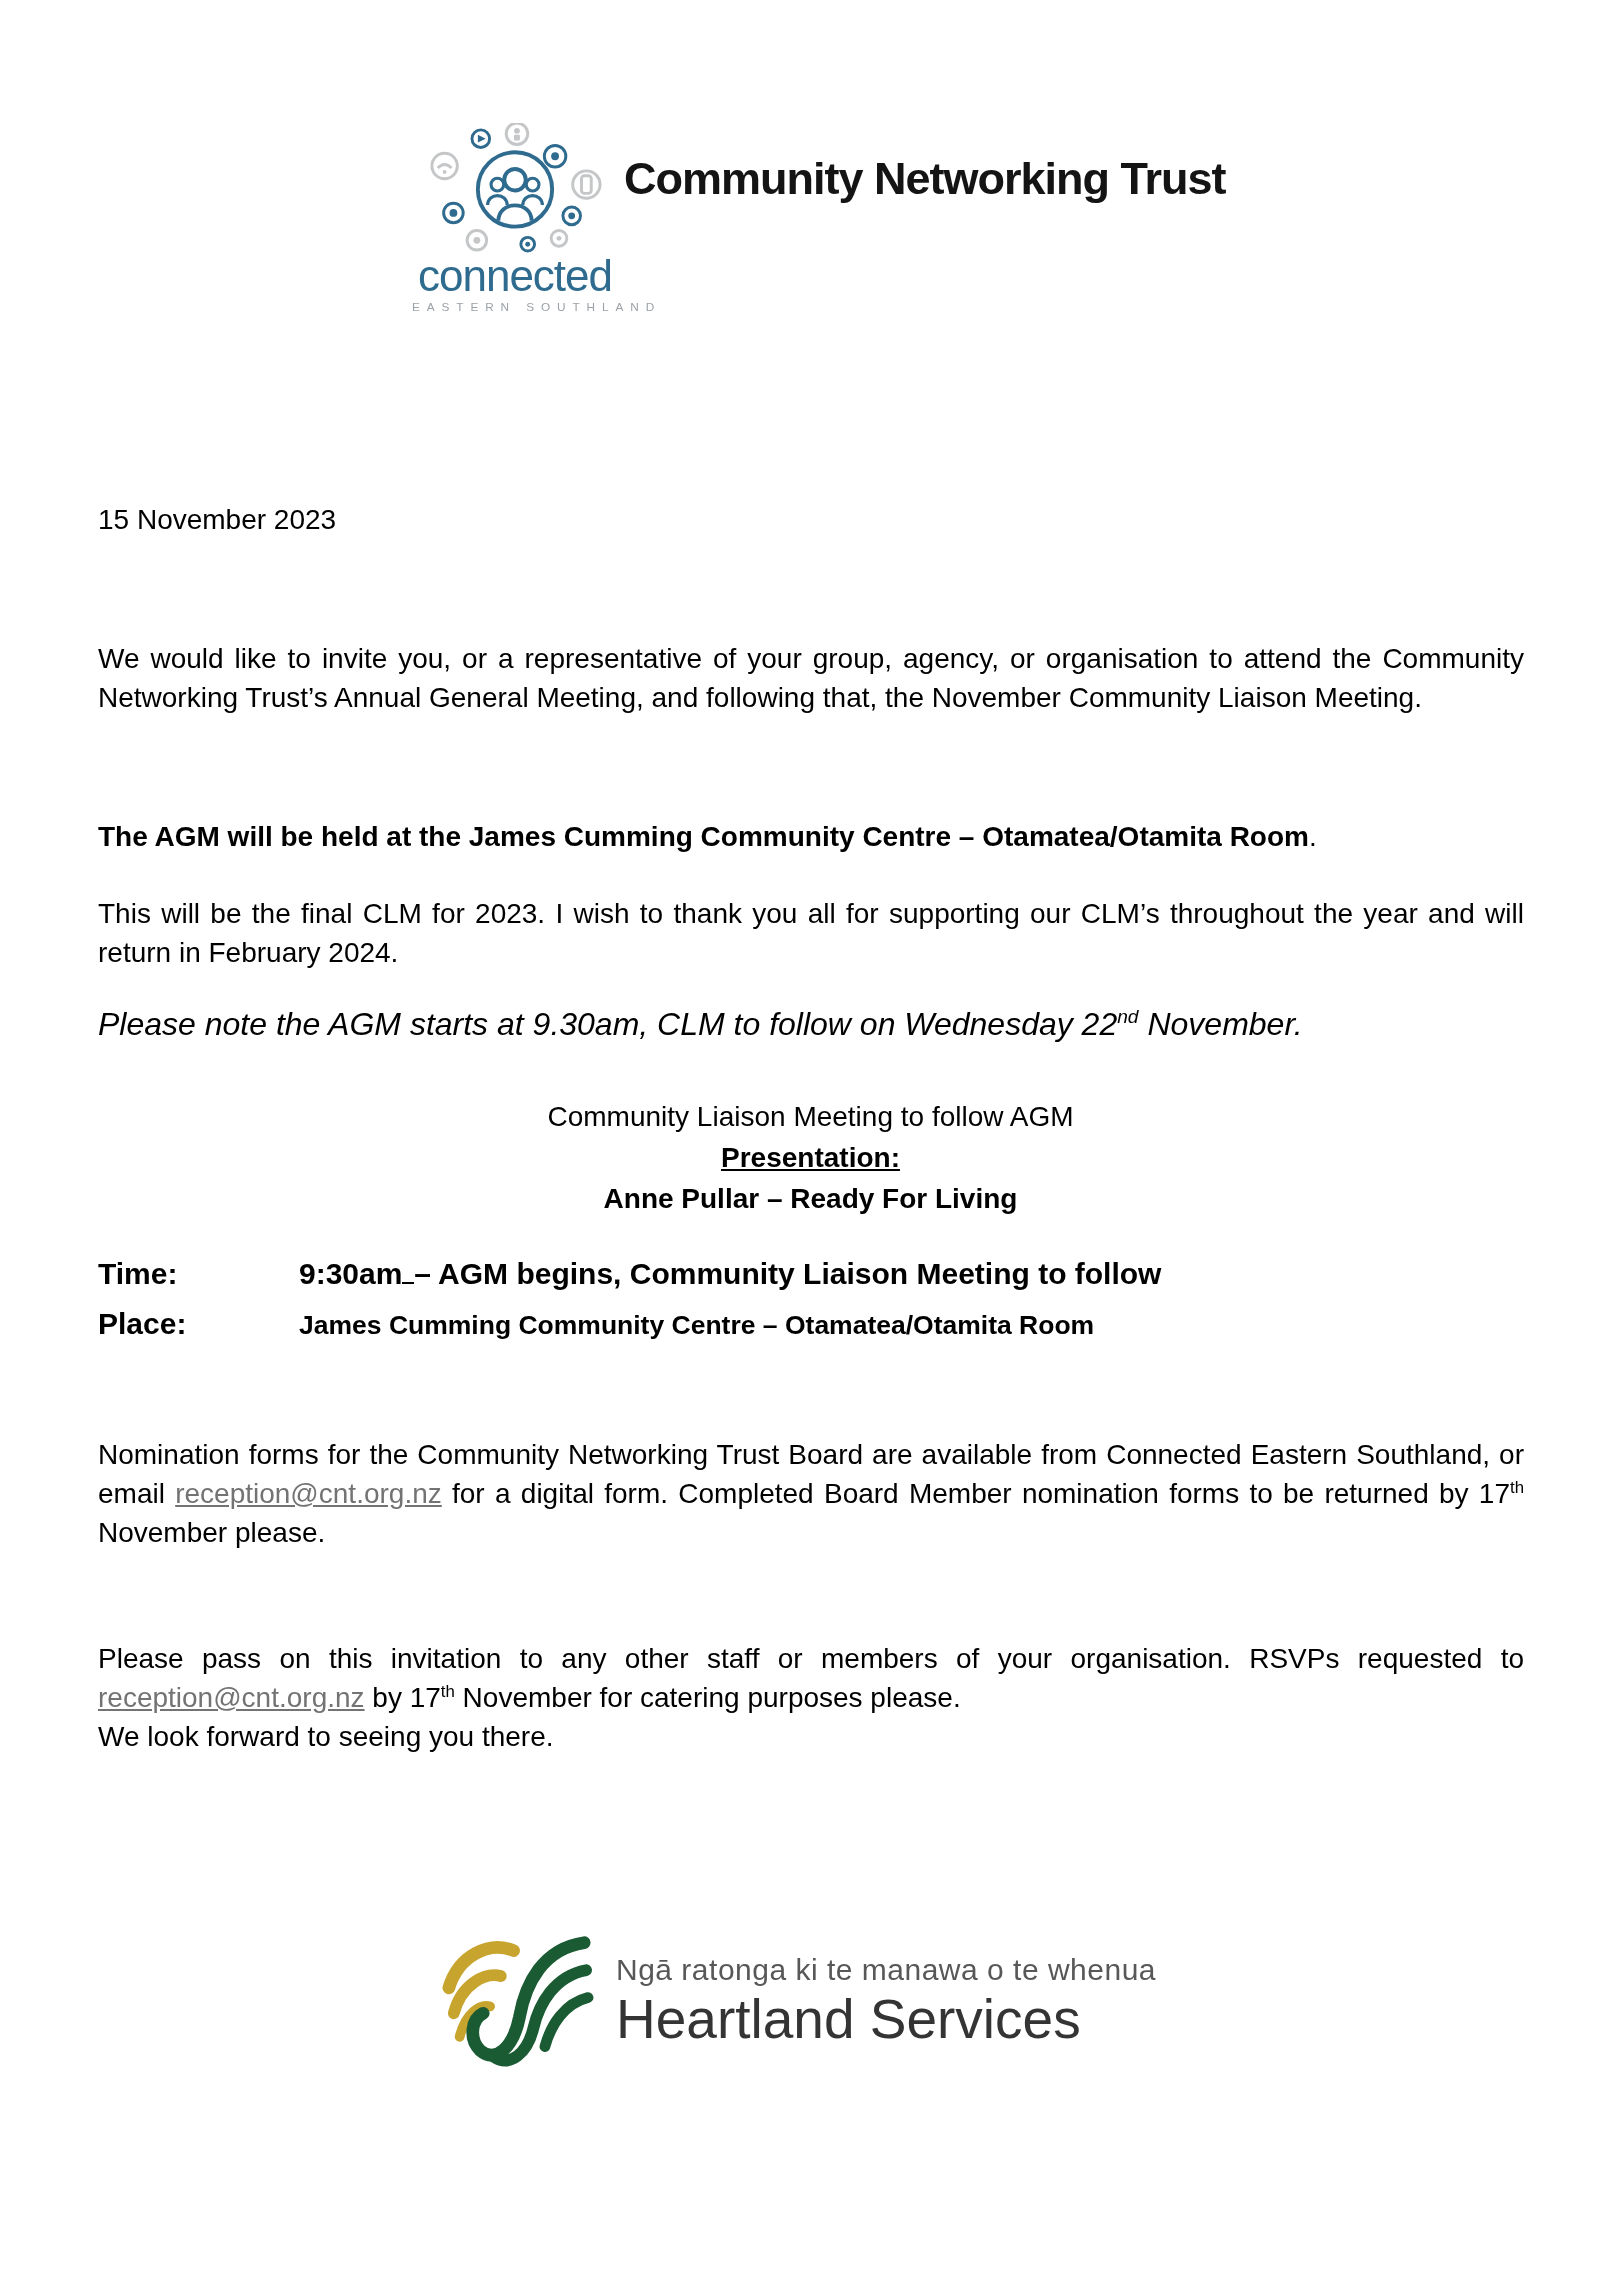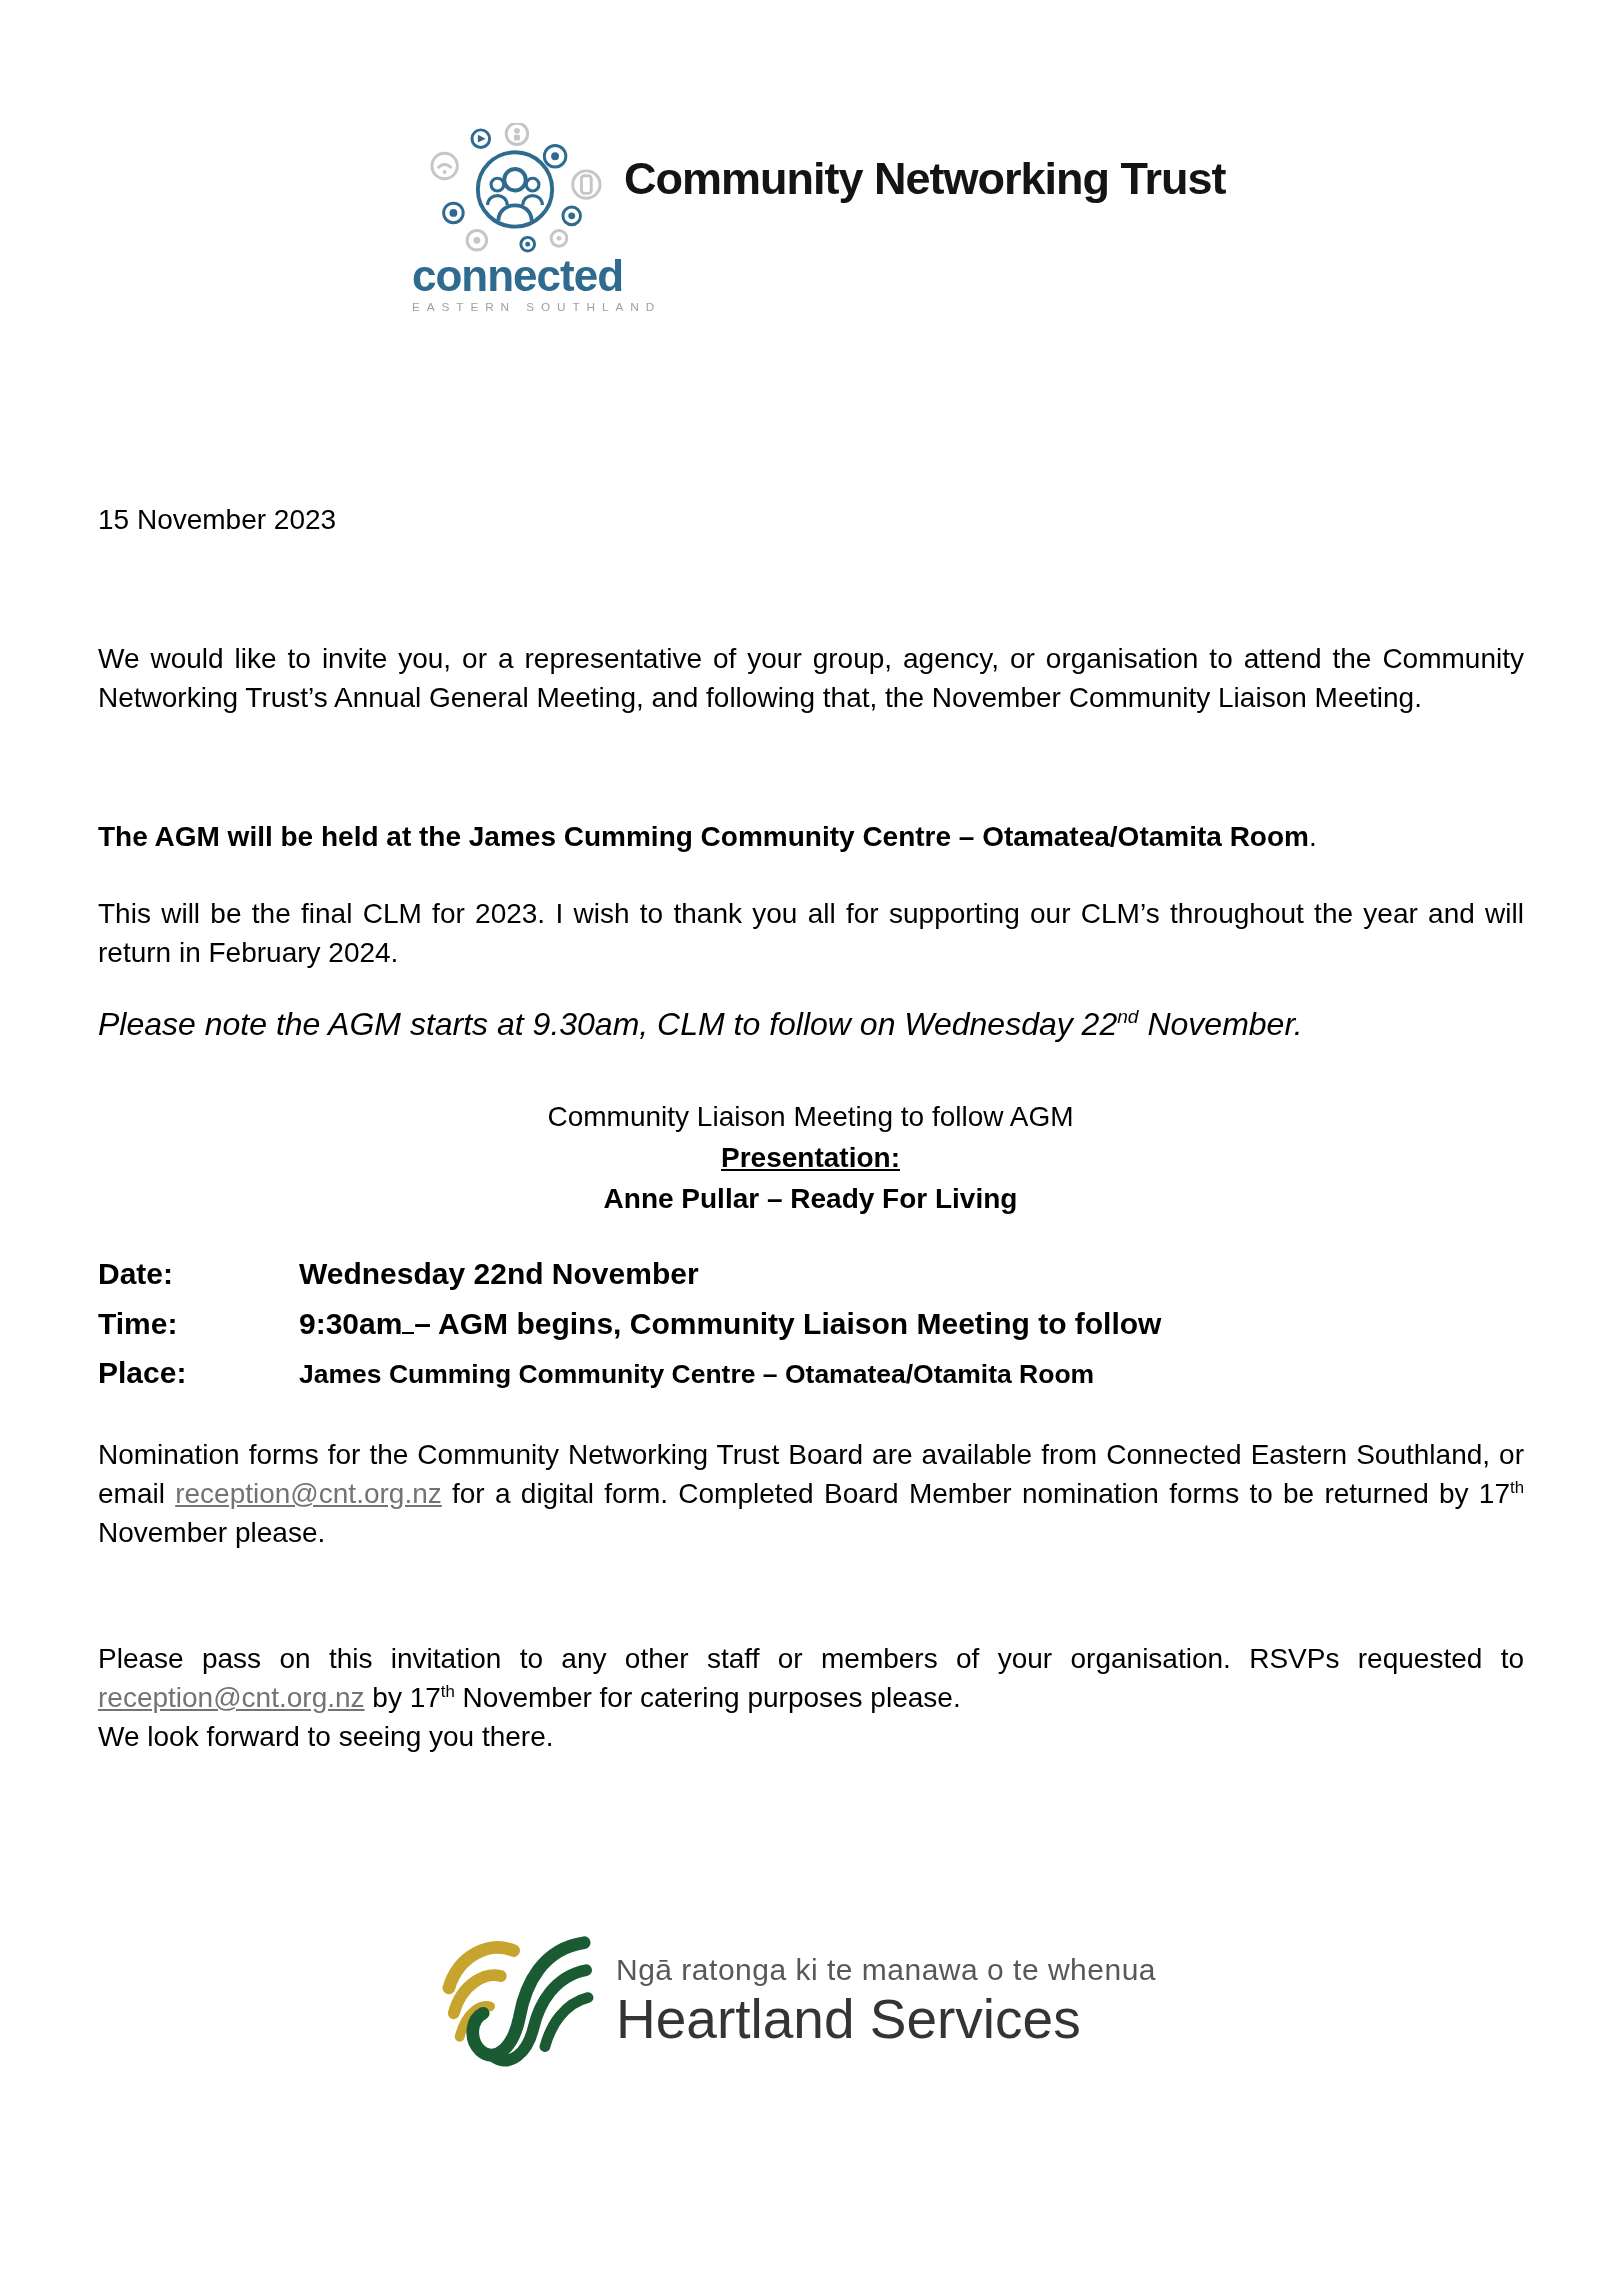--- a/index.html
+++ b/index.html
@@ -8,21 +8,21 @@
     width:1621px;height:2293px;
     background:#ffffff;
     font-family:"Liberation Sans",sans-serif;
     color:#000;
     overflow:hidden;
     margin:0 auto;
   }
   .abs{position:absolute;}
   
   .logo-block{left:412px;top:123px;width:206px;text-align:center;}
-  .logo-word{font-size:44px;font-weight:bold;color:#2E6B8F;letter-spacing:-1px;line-height:43px;margin-top:-3.9px;}
+  .logo-word{font-size:44px;font-weight:normal;color:#2E6B8F;letter-spacing:-1px;line-height:43px;margin-top:-3.9px;}
   .logo-sub{font-size:11.8px;color:#9BA1A6;letter-spacing:6.9px;margin-top:2.9px;white-space:nowrap;}
   .doc-title{left:624px;top:153px;font-size:45px;font-weight:bold;color:#141414;letter-spacing:-1px;white-space:nowrap;}
   .tagline{left:639px;top:241px;font-size:27.4px;font-weight:bold;font-style:italic;color:#2A688C;white-space:nowrap;}
   
   .bodytxt{font-size:28px;line-height:39px;}
   .block{left:98px;width:1426px;}
   .justify{text-align:justify;}
   .b{font-weight:bold;}
   .date-line{top:500px;}
   .intro{top:639px;}
@@ -115,23 +115,20 @@
   <div class="abs block notice"><span>Please note the AGM starts at 9.30am, CLM to follow on Wednesday 22</span><sup>nd</sup><span> November.</span></div>
 
   <div class="abs center-block">
     <div>Community Liaison Meeting to follow AGM</div>
     <div class="b underline">Presentation:</div>
     <div class="b">Anne Pullar – Ready For Living</div>
   </div>
 
   <div class="abs schedule">
     <div class="sched-row">
-      <span class="sched-label">Date:</span><span>Wednesday 22nd November</span>
-    </div>
-    <div class="sched-row">
       <span class="sched-label">Time:</span><span>9:30am</span><span class="uspace"></span><span>– AGM begins, Community Liaison Meeting to follow</span>
     </div>
     <div class="sched-row">
       <span class="sched-label">Place:</span><span class="place-value">James Cumming Community Centre – Otamatea/Otamita Room</span>
     </div>
   </div>
 
   <div class="abs block bodytxt justify nomination"><span>Nomination forms for the Community Networking Trust Board are available from Connected Eastern Southland, or email </span><a class="maillink" href="#">reception@cnt.org.nz</a><span> for a digital form. Completed Board Member nomination forms to be returned by 17</span><sup>th</sup><span> November please.</span></div>
 
   <div class="abs block bodytxt rsvp">

